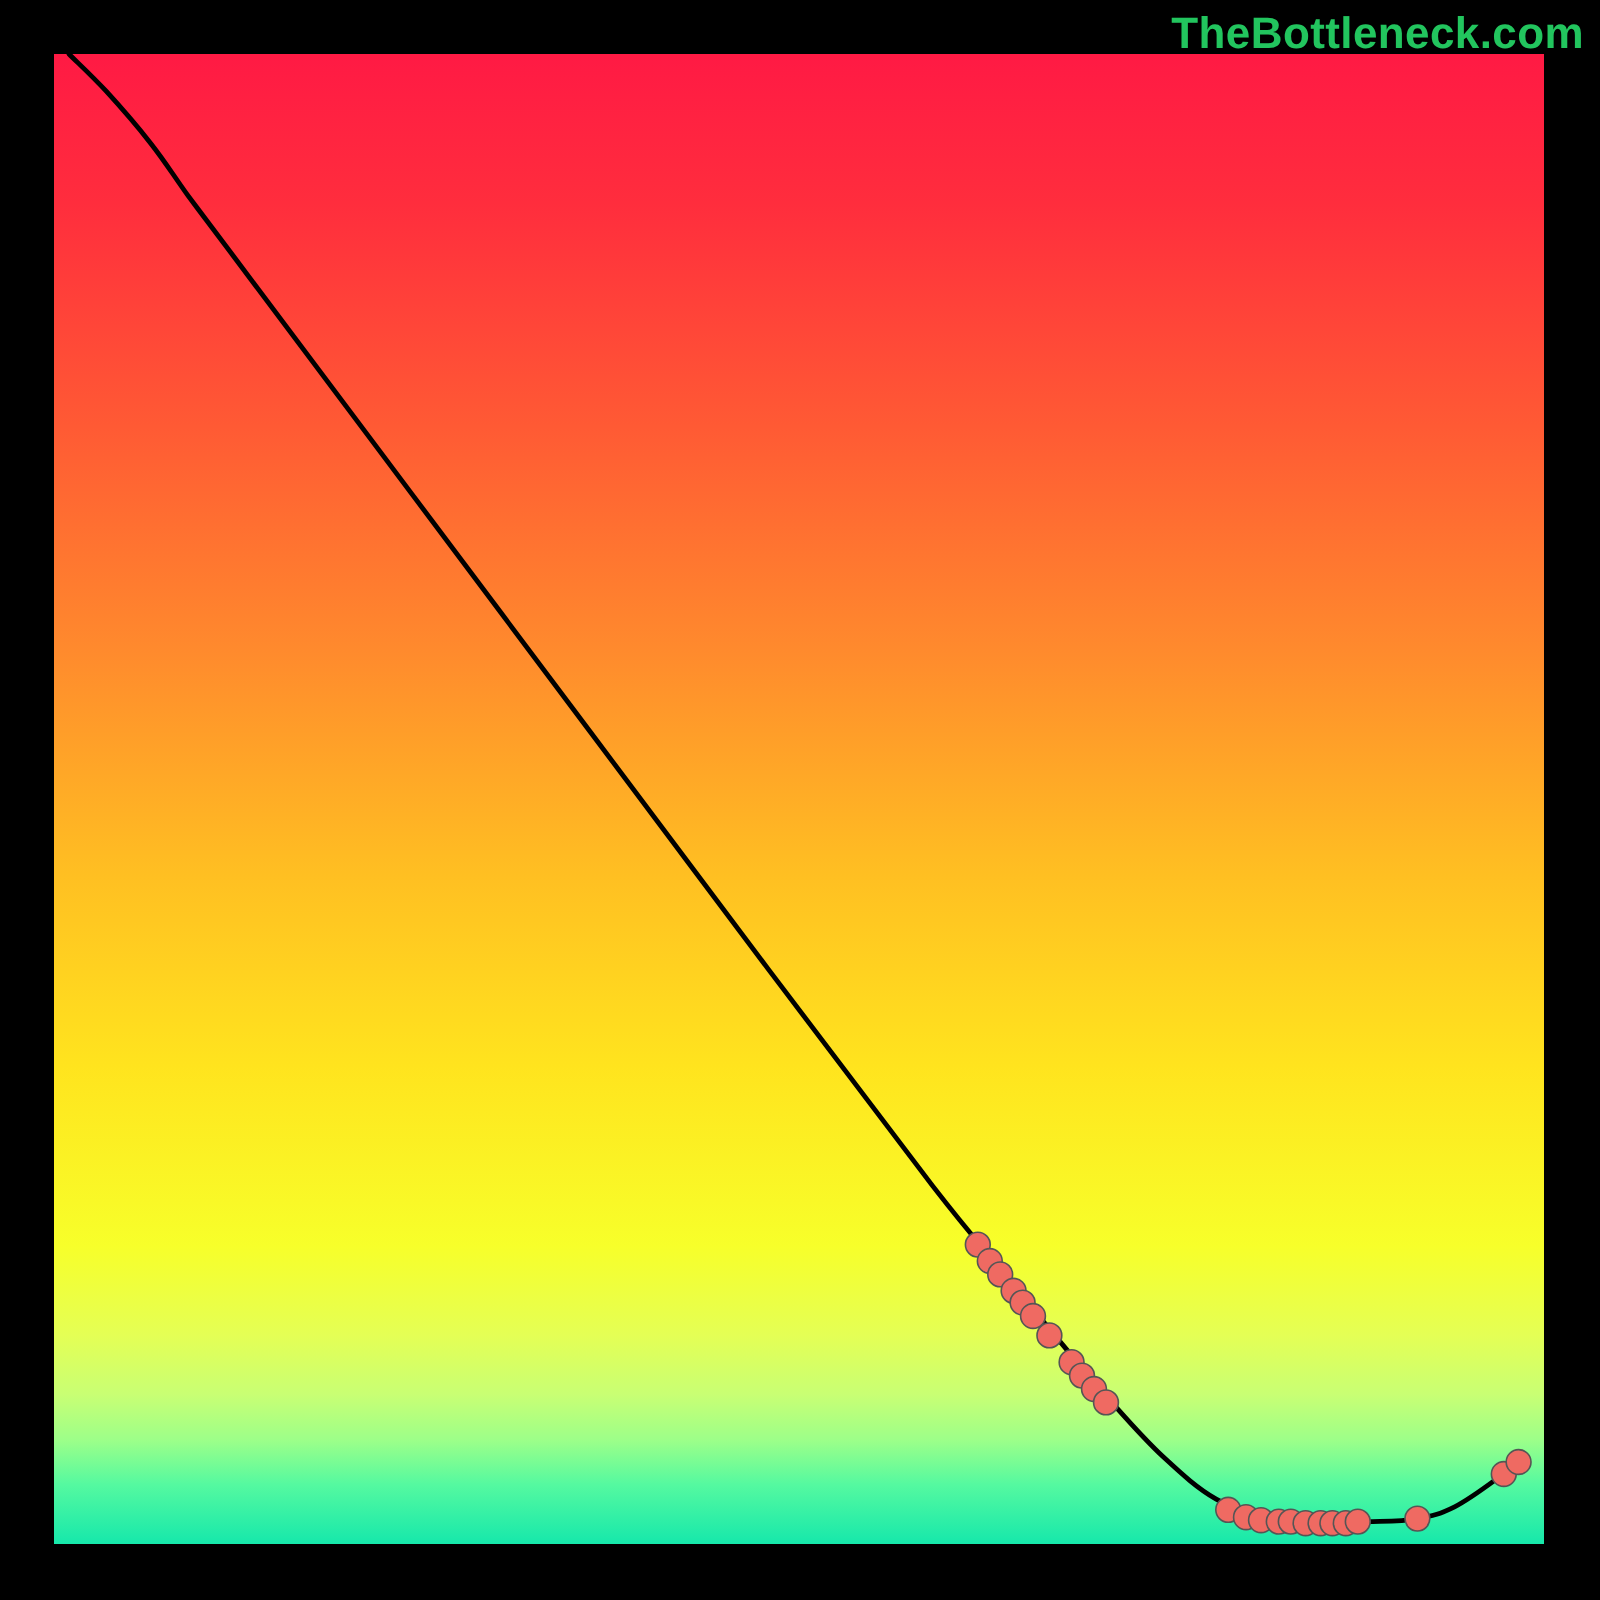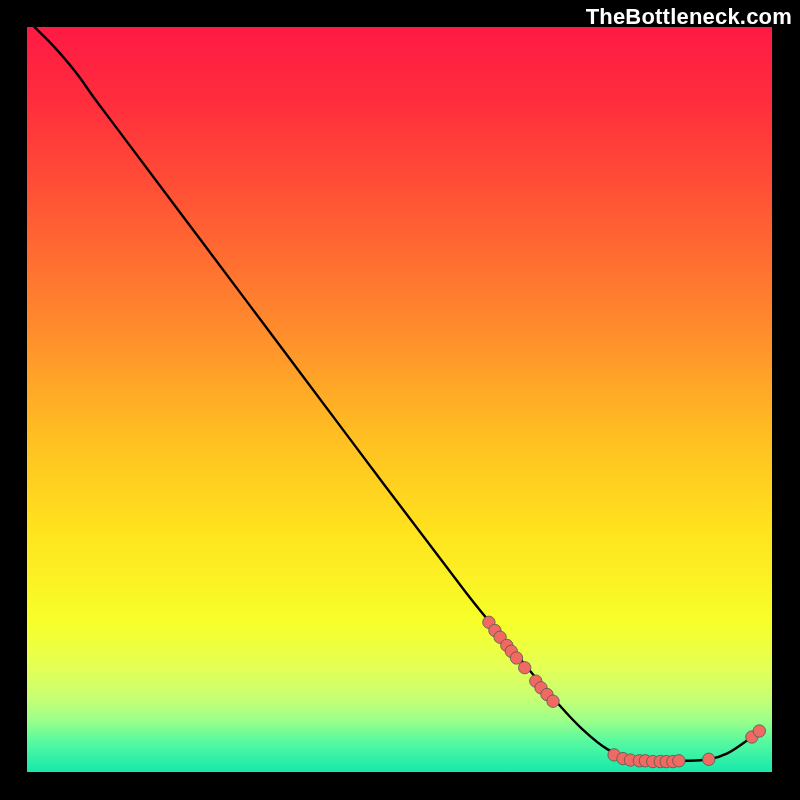--- a/index.html
+++ b/index.html
@@ -16,21 +16,21 @@
     height: 800px;
     background: #000000;
   }
   .watermark {
     position: absolute;
     top: 4px;
     right: 8px;
     font-family: Arial, Helvetica, sans-serif;
     font-size: 22px;
     font-weight: 600;
-    color: #ffffff;
+    color: #22c55e;
     letter-spacing: 0.2px;
     z-index: 5;
     user-select: none;
   }
   .plot-area {
     position: absolute;
     left: 27px;
     top: 27px;
     width: 745px;
     height: 745px;

